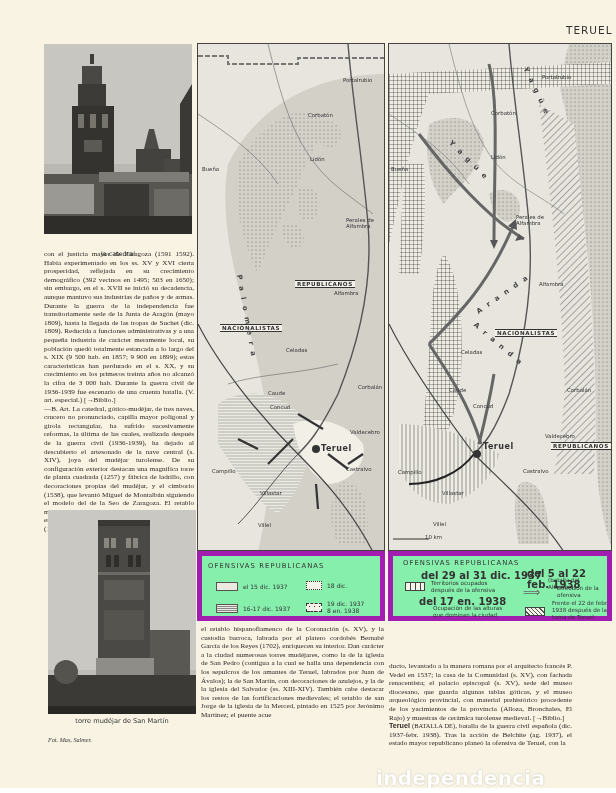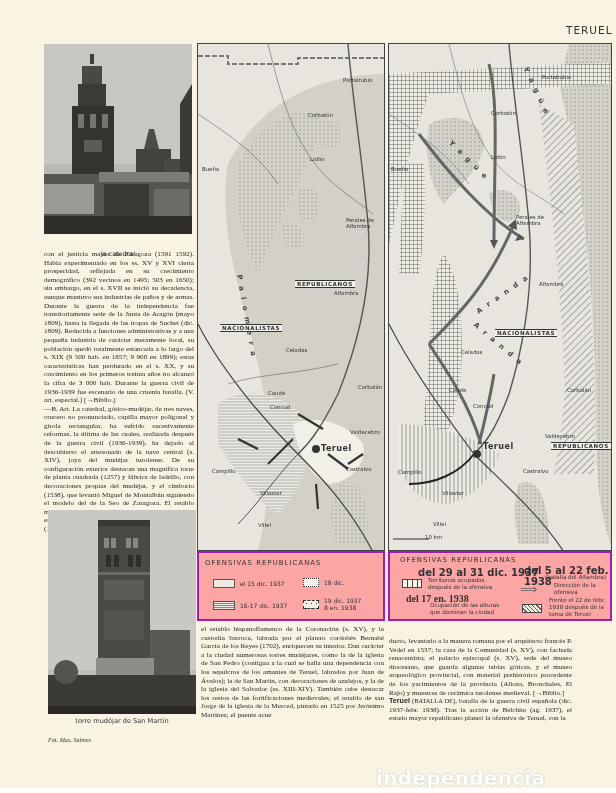--- a/index.html
+++ b/index.html
@@ -23,21 +23,21 @@
 
   
   .map { position: absolute; border: 1px solid #444; background: #e7e5de; overflow: hidden; }
   .map svg { display: block; }
   .map-label { position: absolute; font-family: "DejaVu Sans", sans-serif; font-size: 5.4px; color: #333; white-space: nowrap; }
   .map-label.big { font-size: 8px; font-weight: bold; letter-spacing: 0.5px; }
   .map-label.faction { font-size: 5.6px; font-weight: bold; letter-spacing: 0.6px; background: #f4f2ea; padding: 0 2px; border-top: 1px solid #333; border-bottom: 1px solid #333; }
   .map-label.general { font-size: 7px; font-weight: bold; letter-spacing: 2px; color: #444; }
 
   
-  .legend { position: absolute; border: 2px solid #a21caf; background: #fca5a5; font-family: "DejaVu Sans", sans-serif; color: #333; }
+  .legend { position: absolute; border: 5px solid #a21caf; background: #86efac; font-family: "DejaVu Sans", sans-serif; color: #333; }
   .legend .title { position: absolute; font-size: 6.8px; letter-spacing: 1.1px; }
   .legend .item { position: absolute; display: flex; align-items: center; gap: 5px; font-size: 6px; }
   .legend .sw { width: 22px; height: 9px; border: 1px solid #555; flex: none; }
   .legend .sw.small { width: 16px; height: 9px; }
   .legend .dt { position: absolute; font-size: 10px; font-weight: bold; }
   .legend .txt { position: absolute; font-size: 5.6px; line-height: 7px; }
 
   .watermark { position: absolute; left: 376px; top: 766px; font-family: "DejaVu Sans", sans-serif; font-weight: bold; font-size: 20px; color: #ffffff; letter-spacing: 0.3px; text-shadow: 0 0 1px #c9c3b3, 0 0 2px #c9c3b3; opacity: 0.95; }
   .bottom-line { position: absolute; left: 0; top: 788px; width: 616px; height: 5px; background: #ffffff; }
 </style>
@@ -275,33 +275,33 @@
   <div class="map-label general" style="left:64px; top:95px; transform:rotate(45deg); transform-origin:left top;">Y a g ü e</div>
   <div class="map-label general" style="left:86px; top:265px; transform:rotate(-35deg); transform-origin:left top;">A r a n d a</div>
   <div class="map-label general" style="left:88px; top:277px; transform:rotate(40deg); transform-origin:left top;">A r a n d a</div>
 </div>
 
 <div class="legend" style="left:388px; top:551px; width:224px; height:70px;">
   <div class="title" style="left:10px; top:3px;">OFENSIVAS REPUBLICANAS</div>
   <div class="dt" style="left:28px; top:14px;">del 29 al 31 dic. 1937</div>
   <span class="sw" style="position:absolute; left:12px; top:26px; width:20px; height:9px; border:1px solid #444; background:repeating-linear-gradient(90deg,#f6f3e8 0,#f6f3e8 4px,#444 4px,#444 5px);"></span>
   <div class="txt" style="left:38px; top:24px; width:70px;">Territorios ocupados después de la ofensiva</div>
-  <div class="dt" style="left:16px; top:40px;font-family:Liberation Serif, serif;">del 17 en. 1938</div>
+  <div class="dt" style="left:26px; top:40px;">del 17 en. 1938</div>
   <div class="txt" style="left:40px; top:49px; width:76px;">Ocupación de las alturas que dominan la ciudad</div>
   <div class="dt" style="left:134px; top:12px;">del 5 al 22 feb. 1938</div>
   <div class="txt" style="left:155px; top:21px;">(batalla del Alfambra)</div>
   <span style="position:absolute; left:130px; top:31px; font-size:12px; line-height:10px; color:#666;">⟹</span>
   <div class="txt" style="left:164px; top:29px; width:50px;">Dirección de la ofensiva</div>
   <span class="sw" style="position:absolute; left:132px; top:51px; width:20px; height:9px; border:1px solid #444; background:repeating-linear-gradient(45deg,#f6f3e8 0,#f6f3e8 2px,#555 2px,#555 3px);"></span>
   <div class="txt" style="left:159px; top:44px; width:62px;">Frente el 22 de febr. 1938 después de la toma de Teruel</div>
 </div>
 
 <div class="col" style="left:201px; top:625px; width:183px;">
   <p>el retablo hispanoflamenco de la Coronación (s. XV), y la custodia barroca, labrada por el platero cordobés Bernabé García de los Reyes (1702), enriquecen su interior. Dan carácter a la ciudad numerosas torres mudéjares, como la de la iglesia de San Pedro (contigua a la cual se halla una dependencia con los sepulcros de los amantes de Teruel, labrados por Juan de Ávalos); la de San Martín, con decoraciones de azulejos, y la de la iglesia del Salvador (ss. XIII-XIV). También cabe destacar los restos de las fortificaciones medievales; el retablo de san Jorge de la iglesia de la Merced, pintado en 1525 por Jerónimo Martínez; el puente acue</p>
 </div>
 
-<div class="col" style="left:389px; top:637px; width:183px;">
+<div class="col" style="left:389px; top:662px; width:183px;">
   <p>ducto, levantado a la manera romana por el arquitecto francés P. Vedel en 1537; la casa de la Comunidad (s. XV), con fachada renacentista; el palacio episcopal (s. XV), sede del museo diocesano, que guarda algunas tablas góticas, y el museo arqueológico provincial, con material prehistórico procedente de los yacimientos de la provincia (Alloza, Bronchales, El Rajo) y muestras de cerámica turolense medieval. [→Biblio.]</p>
   <p><span class="bold">Teruel</span> <span class="sc">(BATALLA DE)</span><span>, batalla de la guerra civil española (dic. 1937-febr. 1938). Tras la acción de Belchite (ag. 1937), el estado mayor republicano planeó la ofensiva de Teruel, con la</span></p>
 </div>
 
 <div class="watermark">independencia</div>
 <div class="bottom-line"></div>
 
 </body></html>

